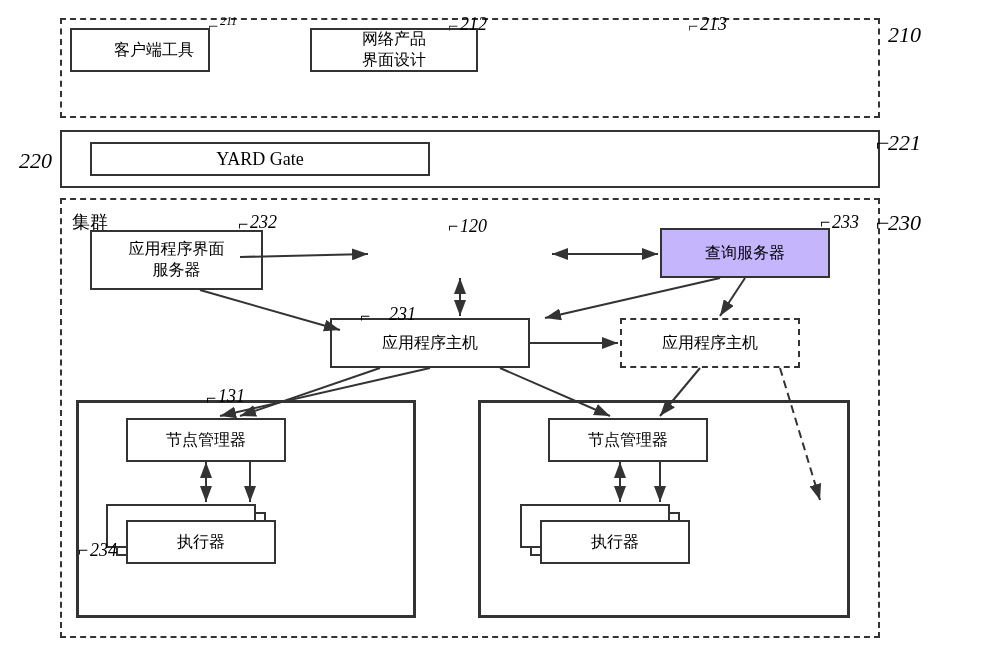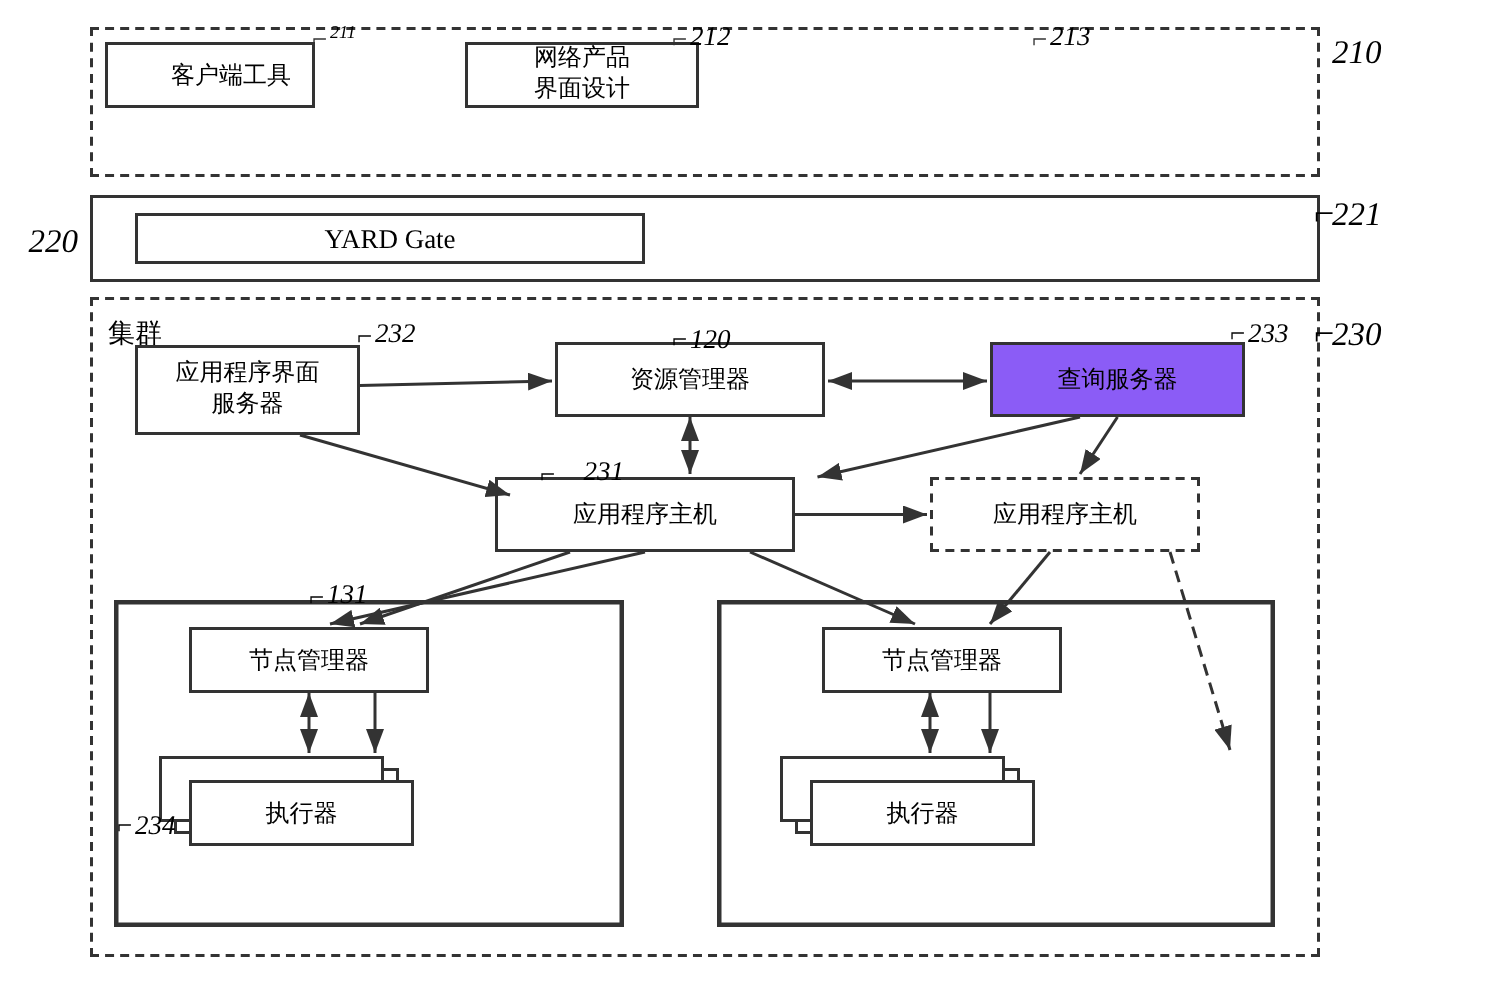--- a/index.html
+++ b/index.html
@@ -52,21 +52,21 @@
     }
 
     .box-211 {
       left: 70px;
       width: 140px;
       height: 44px;
     }
 
     .box-212 {
       left: 310px;
-      width: 156px;
+      width: 168px;
       height: 44px;
     }
 
     .box-213 {
       left: 550px;
       width: 140px;
       height: 44px;
     }
 
     .bracket-211, .bracket-212, .bracket-213 {
@@ -203,21 +203,21 @@
       top: 216px;
       left: 448px;
       font-size: 18px;
     }
 
     
     .box-232 {
       position: absolute;
       top: 230px;
       left: 90px;
-      width: 150px;
+      width: 173px;
       height: 60px;
       border: 2px solid #333;
       background: #fff;
       display: flex;
       align-items: center;
       justify-content: center;
       font-size: 16px;
       text-align: center;
       line-height: 1.3;
     }
@@ -236,21 +236,21 @@
     }
 
     
     .box-233 {
       position: absolute;
       top: 228px;
       left: 660px;
       width: 170px;
       height: 50px;
       border: 2px solid #333;
-      background: #8b5cf6;
+      background: #c4b5fd;
       display: flex;
       align-items: center;
       justify-content: center;
       font-size: 16px;
     }
     .bracket-233 {
       position: absolute;
       top: 212px;
       left: 820px;
       font-size: 18px;
@@ -503,23 +503,20 @@
     <span>YARD Gate</span>
   </div>
 
 
   <div class="layer-230"></div>
   <span class="bracket-230">⌐</span>
   <span class="label-ref-230">230</span>
 
   <span class="cluster-label">集群</span>
 
-  <div class="box-120">
-    <span>资源管理器</span>
-  </div>
   <span class="bracket-120">⌐</span>
   <span class="label-ref-120">120</span>
 
   <div class="box-232">
     <span style="white-space:pre-line;text-align:center;">应用程序界面
 服务器</span>
   </div>
   <span class="bracket-232">⌐</span>
   <span class="label-ref-232">232</span>
 

